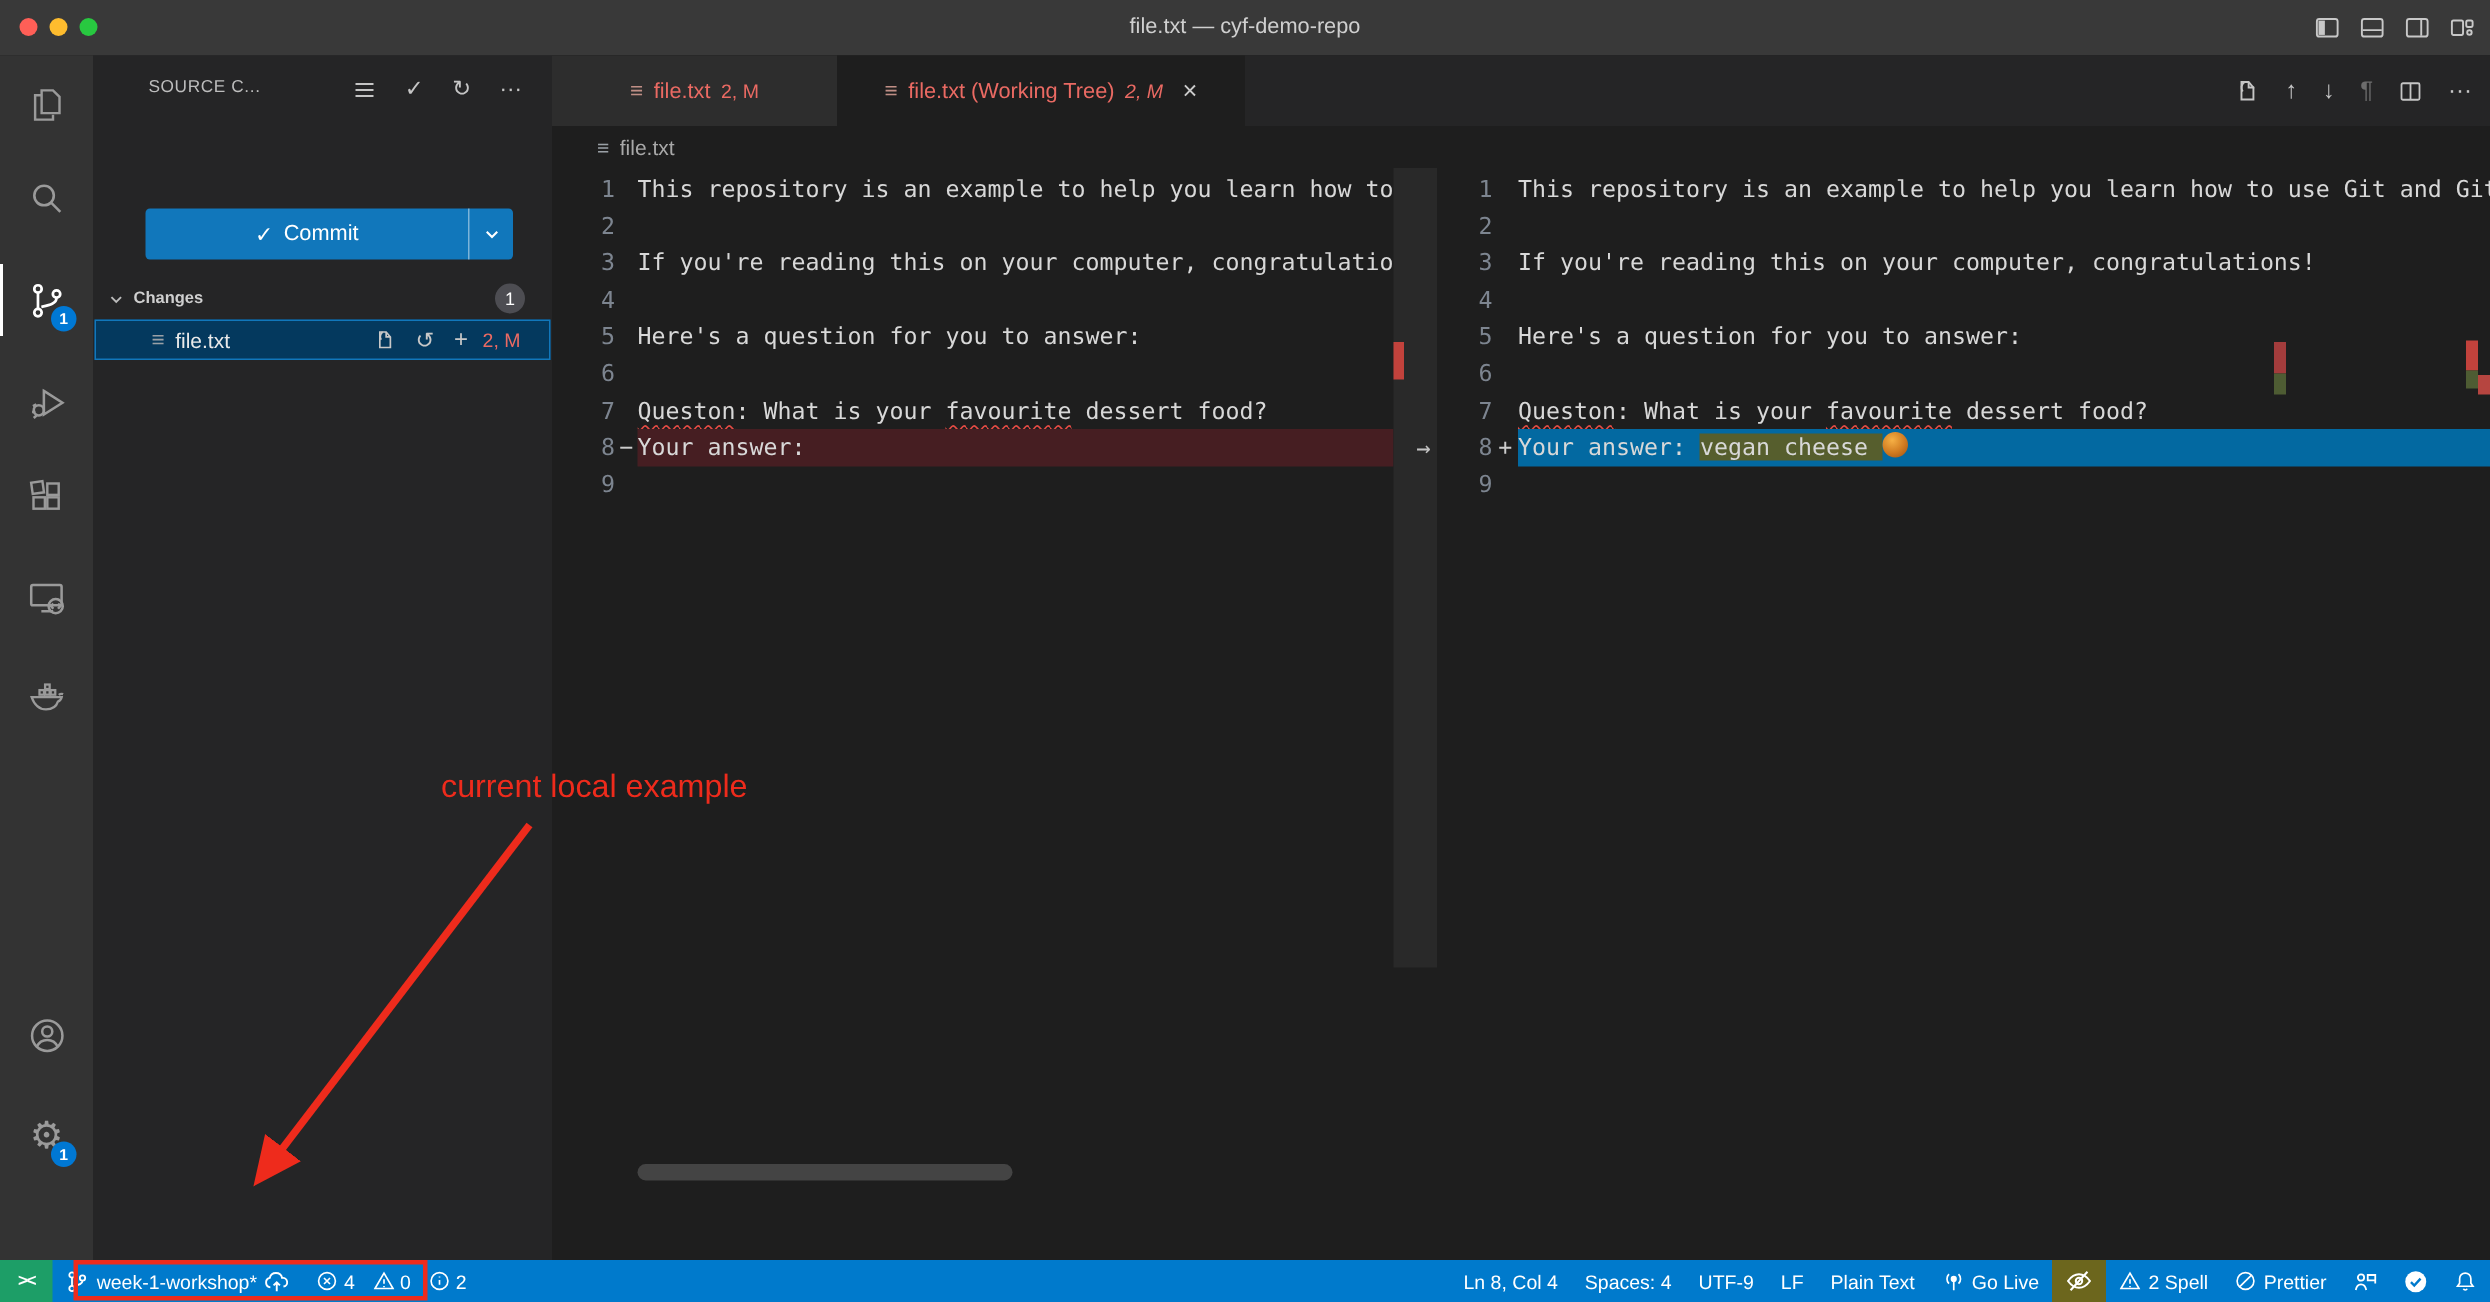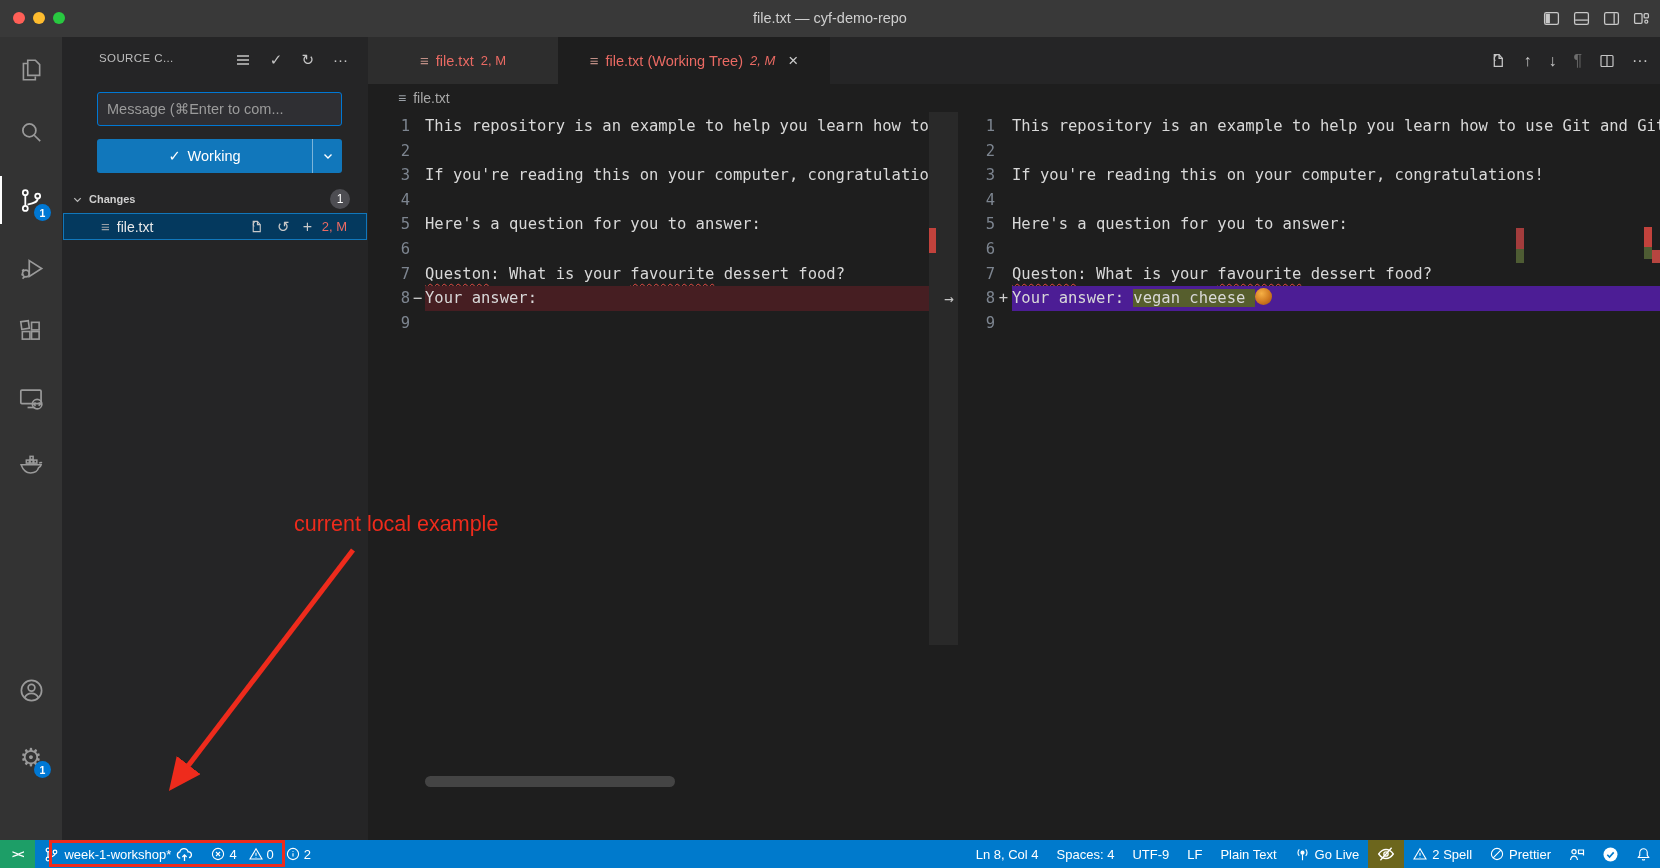--- a/index.html
+++ b/index.html
@@ -76,21 +76,21 @@
   .cl{display:flex;height:24.6px;line-height:24.6px;font-family:"DejaVu Sans Mono",monospace;
     font-size:15.5px;white-space:pre;color:#d8d8d8}
   .ln{flex:none;text-align:right;color:#7d8590}
   #pane-left .ln{width:42px}
   #pane-right .ln{width:37px}
   .mk{flex:none;text-align:center;color:#cccccc}
   #pane-left .mk{width:15px}
   #pane-right .mk{width:17px}
   .ct{flex:1;overflow:hidden}
   .cl.del .ct{background:#461e22}
-  .cl.add .ct{background:#4c1d95}
+  .cl.add .ct{background:#0369a1}
   .hl{background:#565e2d}
   .sq{text-decoration:underline;text-decoration-style:wavy;text-decoration-color:#e74b44;
     text-decoration-thickness:1px;text-underline-offset:4px}
   .emoji{display:inline-block;width:17px;height:17px;border-radius:50%;color:transparent;
     background:radial-gradient(circle at 38% 32%,#f6b045,#d07a20 55%,#9c4f12);vertical-align:-2px;overflow:hidden}
 
   .band{position:absolute;left:561px;top:0;width:29px;height:533px;background:rgba(121,121,121,.12)}
   .orul-left{position:absolute;left:561px;top:116px;width:7px;height:25px;background:#c2423c}
   .diffarrow{position:absolute;left:570px;top:174px;width:22px;height:25px;color:#c3c3c3;
     font-family:"DejaVu Sans Mono",monospace;font-size:16px;line-height:25px;text-align:center}
@@ -232,25 +232,24 @@
       <span>
         <svg width="16" height="16" viewBox="0 0 16 16" stroke="currentColor" stroke-width="1.4" fill="none">
             <path d="M2 4h12M2 8h12M2 12h12"></path>
           </svg>
       </span>
       <span class="glyphbtn">✓</span>
       <span class="glyphbtn">↻</span>
       <span class="glyphbtn">···</span>
     </div>
   </div>
-  <input id="commit-input" readonly="" placeholder="Message (⌘Enter to com..." style="">
   <div id="commit-btn">
     <span class="cb-main">
       <span>✓</span>
-      <span>Working</span>
+      <span>Commit</span>
     </span>
     <span class="cb-split">
       <svg width="12" height="12" viewBox="0 0 12 12" fill="none" stroke="#fff" stroke-width="1.4">
           <path d="M2.5 4.5L6 8l3.5-3.5"></path>
         </svg>
     </span>
   </div>
   <div class="changes-row">
     <span class="tw">
       <svg width="11" height="11" viewBox="0 0 12 12" fill="none" stroke="#bbb" stroke-width="1.4">

